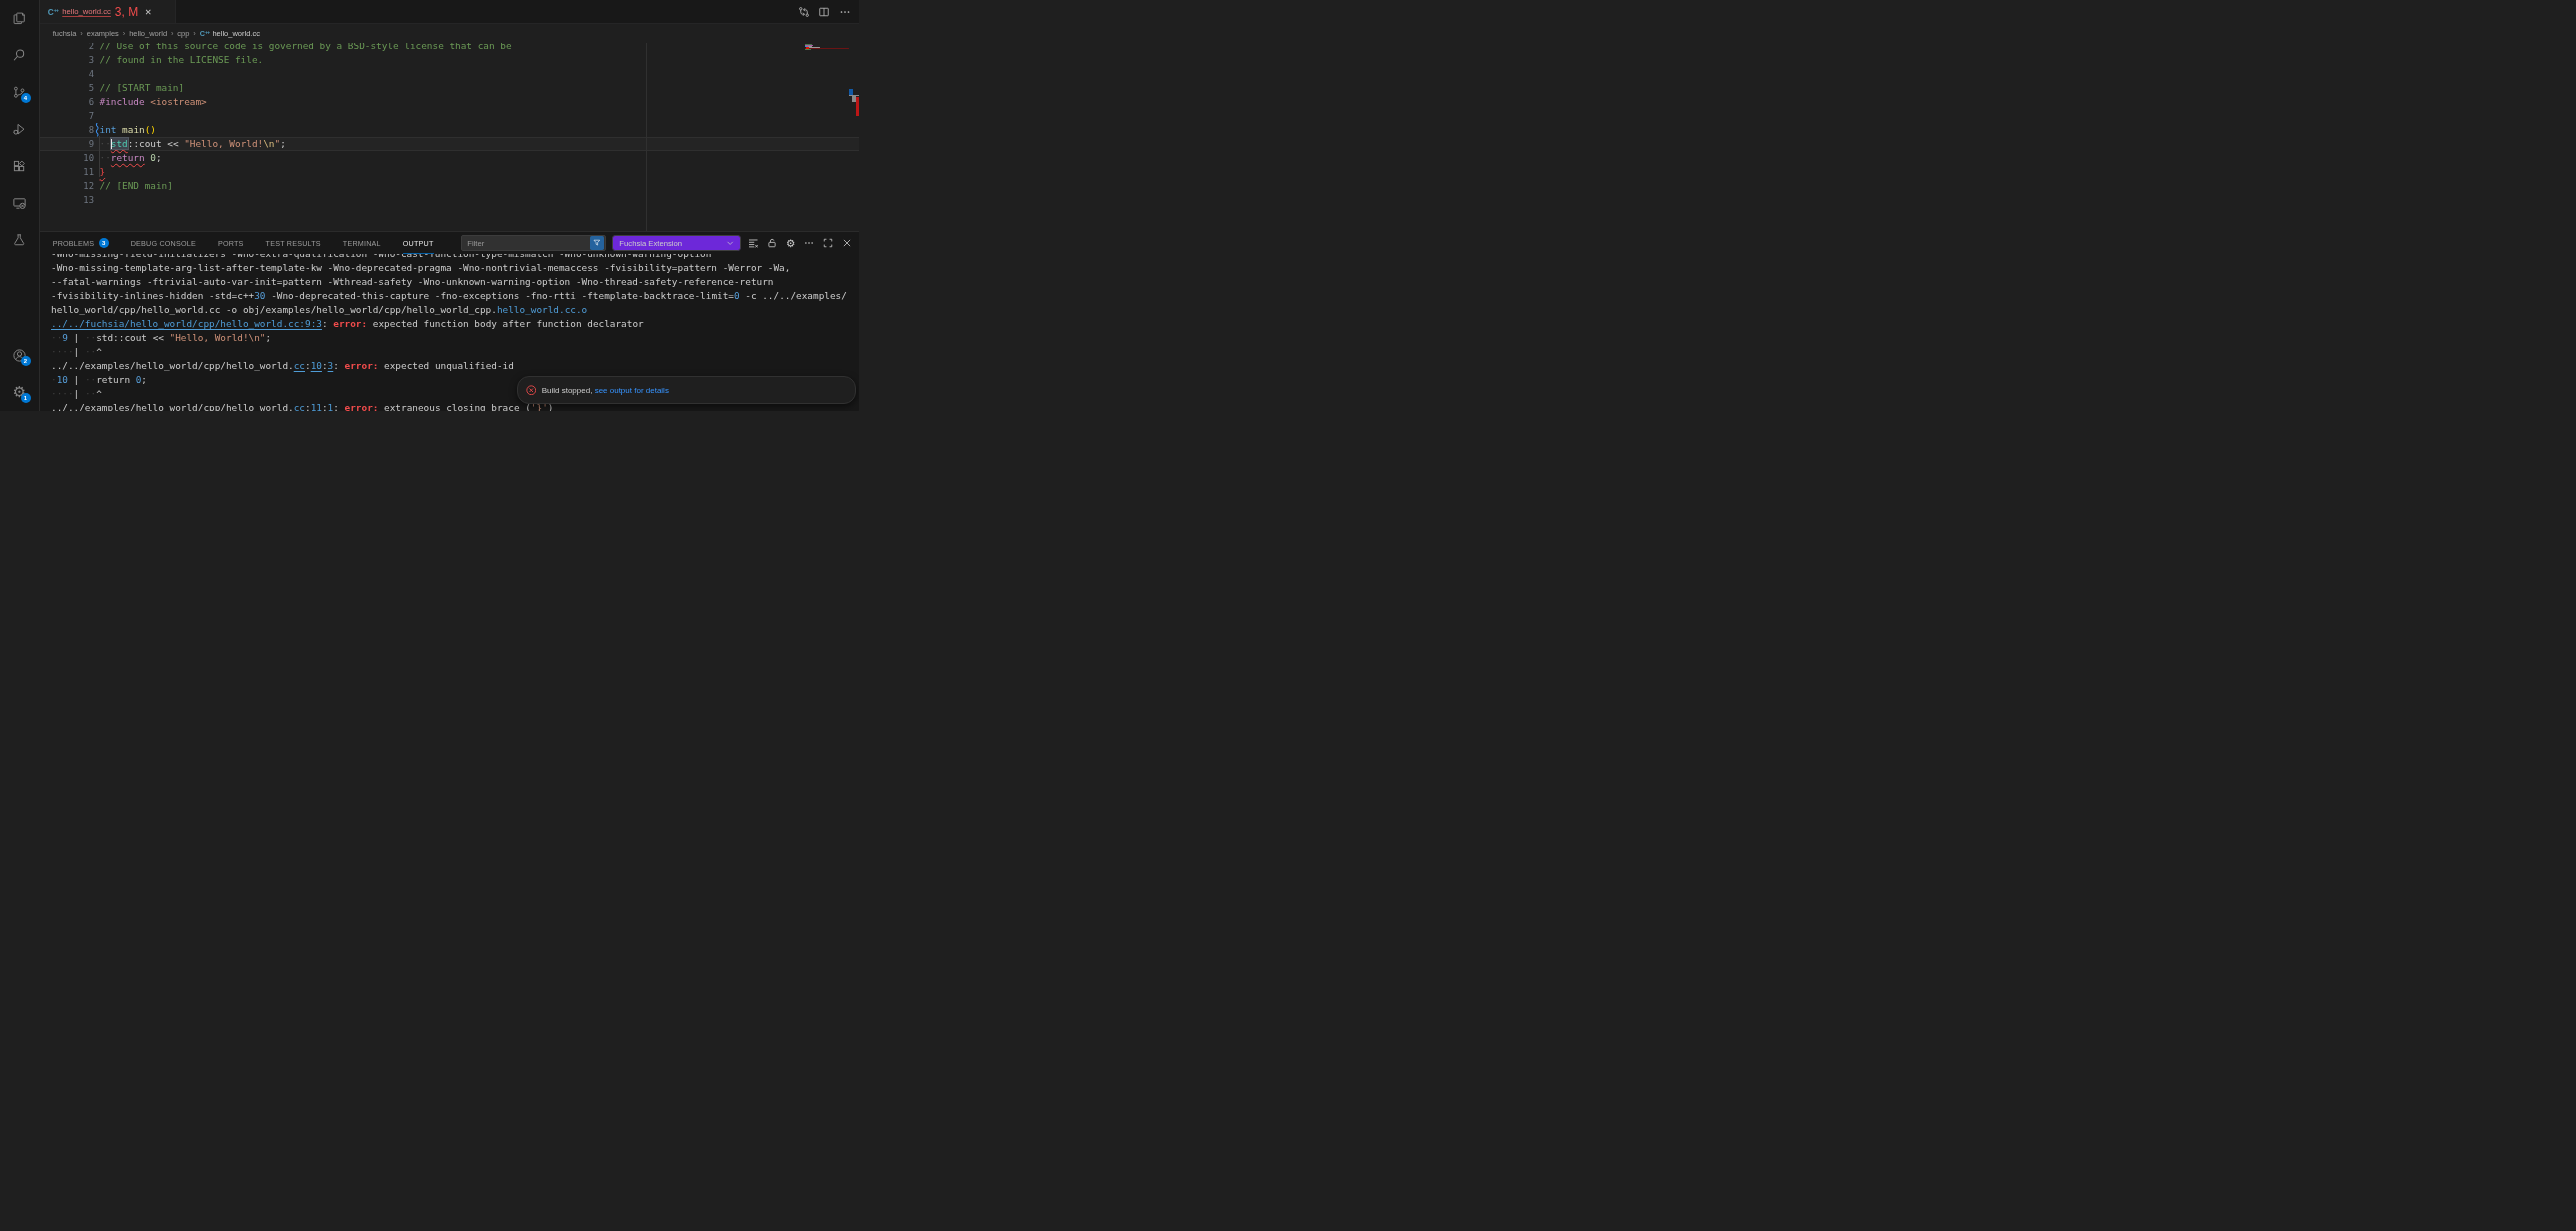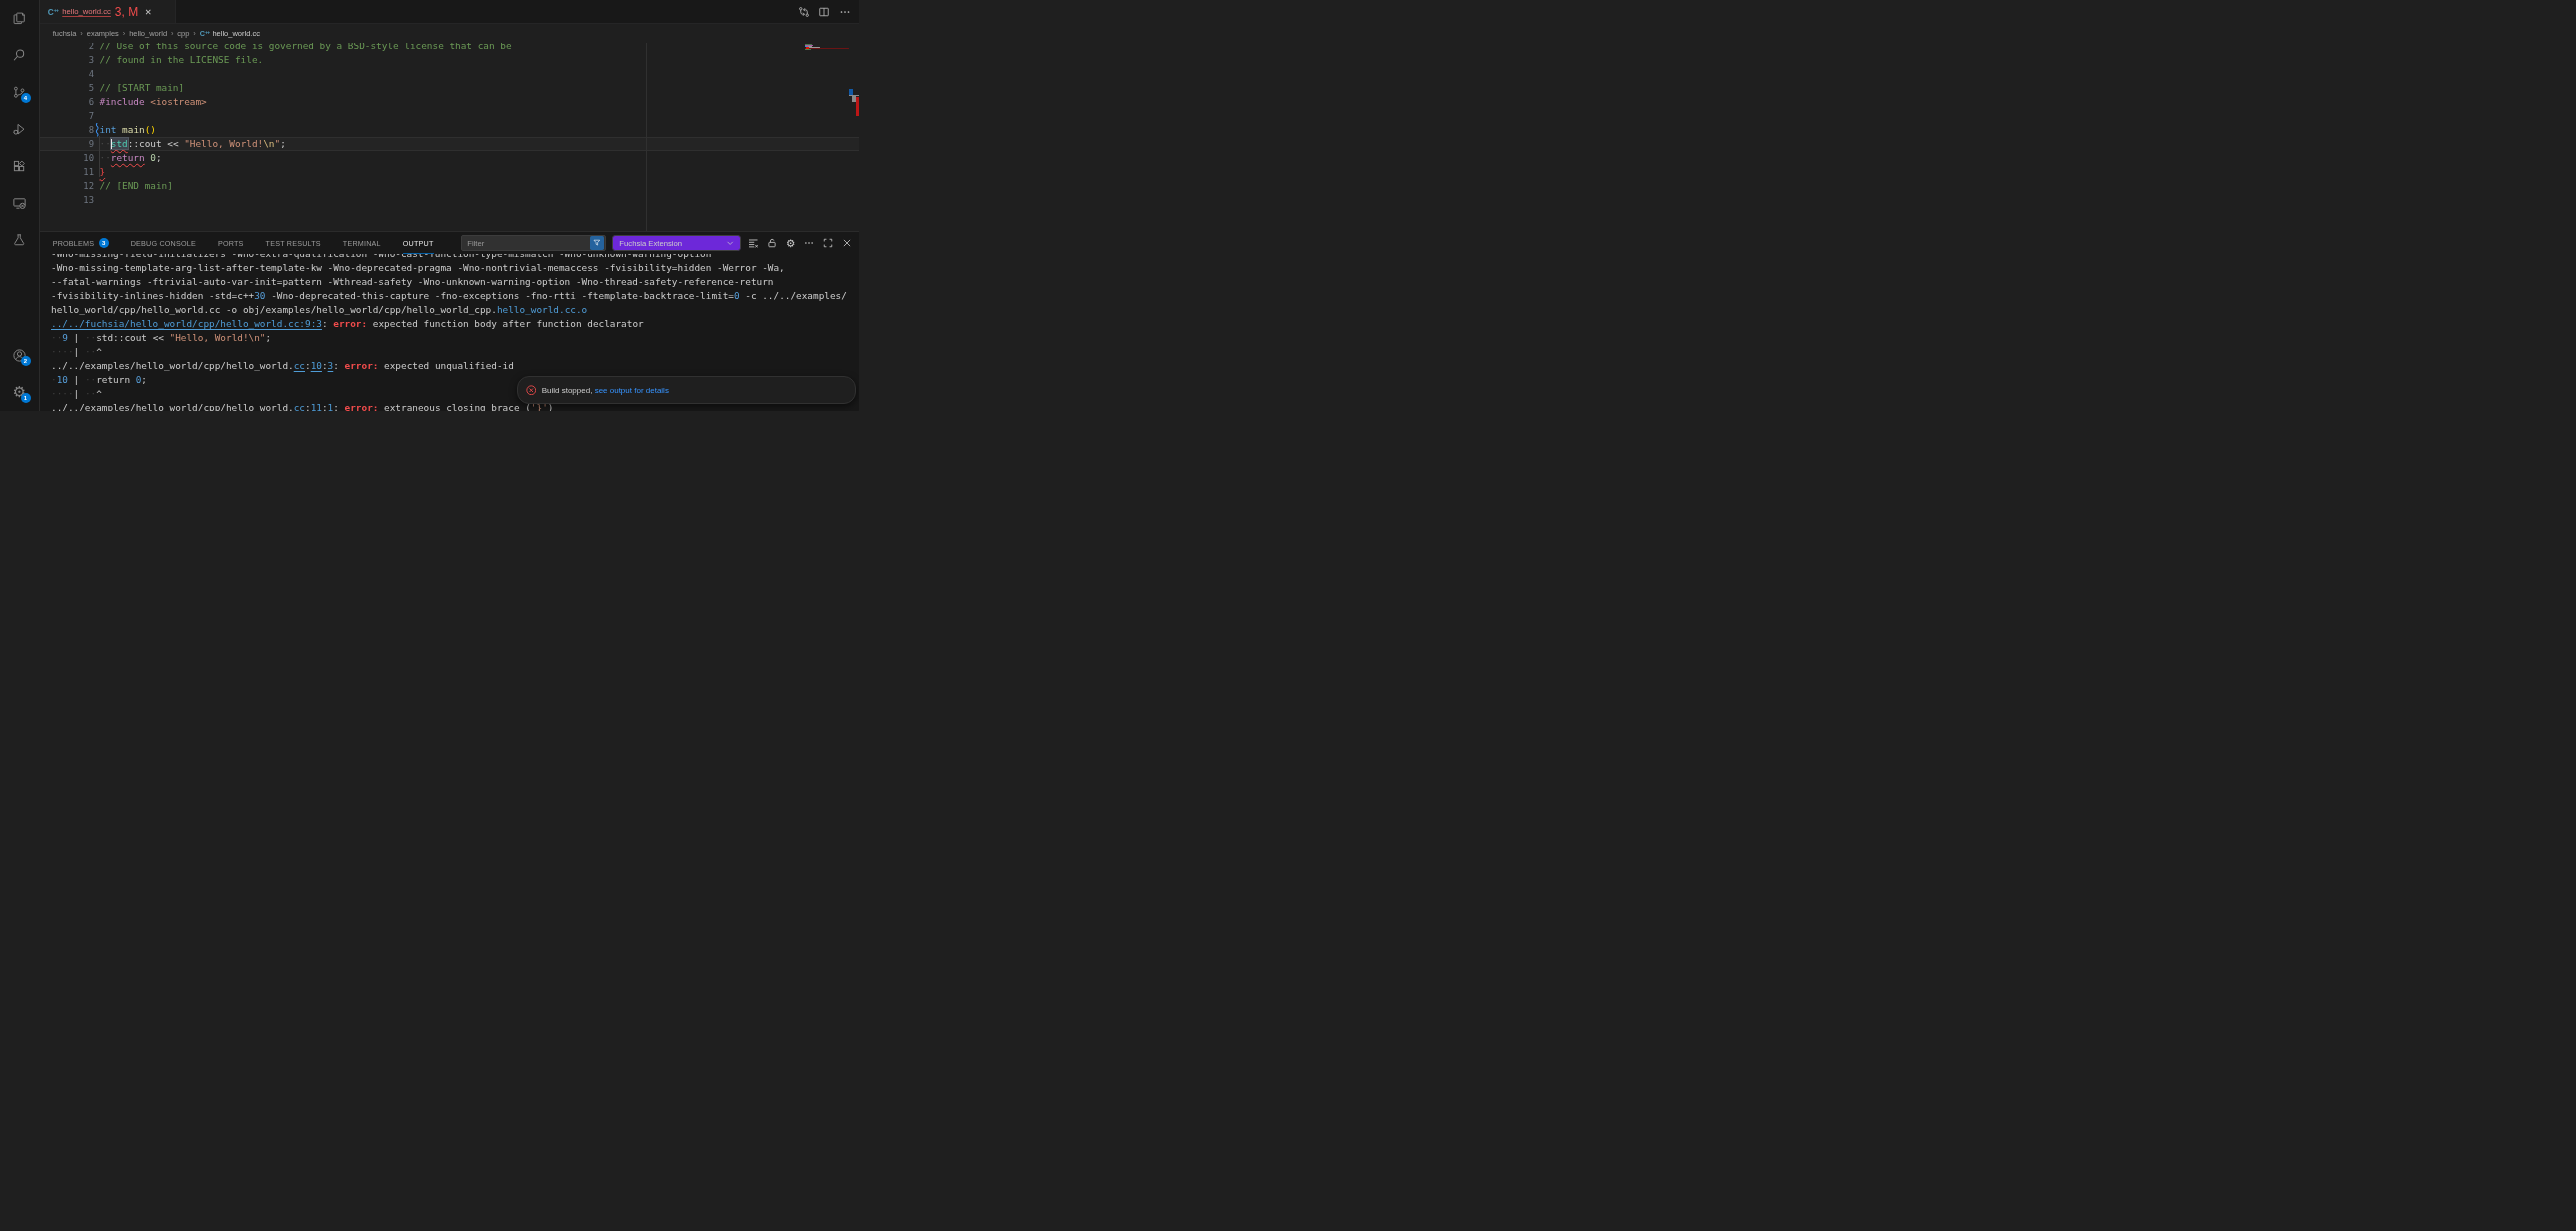--- a/index.html
+++ b/index.html
@@ -328,21 +328,21 @@
           <span class="pico">
             <svg width="10" height="10" viewBox="0 0 16 16" fill="none" stroke="#cccccc" stroke-width="1.3">
                 <path d="M3 3l10 10M13 3L3 13"></path>
               </svg>
           </span>
         </div>
       </div>
       <div class="panel-body">
         <div class="out-content">
             <div class="out-row"><span class="o-def">-Wno-missing-field-initializers -Wno-extra-qualification -Wno-cast-function-type-mismatch -Wno-unknown-warning-option</span></div>
-            <div class="out-row"><span class="o-def">-Wno-missing-template-arg-list-after-template-kw -Wno-deprecated-pragma -Wno-nontrivial-memaccess -fvisibility=hidden -Werror -Wa,</span></div>
+            <div class="out-row"><span class="o-def">-Wno-missing-template-arg-list-after-template-kw -Wno-deprecated-pragma -Wno-nontrivial-memaccess -fvisibility=pattern -Werror -Wa,</span></div>
             <div class="out-row"><span class="o-def">--fatal-warnings -ftrivial-auto-var-init=pattern -Wthread-safety -Wno-unknown-warning-option -Wno-thread-safety-reference-return</span></div>
             <div class="out-row"><span class="o-def">-fvisibility-inlines-hidden -std=c++</span><span class="o-num">30</span><span class="o-def"> -Wno-deprecated-this-capture -fno-exceptions -fno-rtti -ftemplate-backtrace-limit=</span><span class="o-num">0</span><span class="o-def"> -c ../../examples/</span></div>
             <div class="out-row"><span class="o-def">hello_world/cpp/hello_world.cc -o obj/examples/hello_world/cpp/hello_world_cpp.</span><span class="o-link">hello_world.cc.o</span></div>
             <div class="out-row"><span class="o-link-ul">../../fuchsia/hello_world/cpp/hello_world.cc:9:3</span><span class="o-def">: </span><span class="o-err">error:</span><span class="o-def"> expected function body after function declarator</span></div>
             <div class="out-row"><span class="o-ws">··</span><span class="o-num">9</span><span class="o-def"> | </span><span class="o-ws">··</span><span class="o-def">std::cout &lt;&lt; </span><span class="o-str">"Hello, World!\n"</span><span class="o-def">;</span></div>
             <div class="out-row"><span class="o-ws">····</span><span class="o-def">| </span><span class="o-ws">··</span><span class="o-def">^</span></div>
             <div class="out-row"><span class="o-white-ul">../../examples/hello_world/cpp/hello_world.</span><span class="o-link-ul">cc</span><span class="o-white-ul">:</span><span class="o-link-ul">10</span><span class="o-white-ul">:</span><span class="o-link-ul">3</span><span class="o-def">: </span><span class="o-err">error:</span><span class="o-def"> expected unqualified-id</span></div>
             <div class="out-row"><span class="o-ws">·</span><span class="o-num">10</span><span class="o-def"> | </span><span class="o-ws">··</span><span class="o-def">return </span><span class="o-num">0</span><span class="o-def">;</span></div>
             <div class="out-row"><span class="o-ws">····</span><span class="o-def">| </span><span class="o-ws">··</span><span class="o-def">^</span></div>
             <div class="out-row"><span class="o-white-ul">../../examples/hello_world/cpp/hello_world.</span><span class="o-link-ul">cc</span><span class="o-white-ul">:</span><span class="o-link-ul">11</span><span class="o-white-ul">:</span><span class="o-link-ul">1</span><span class="o-def">: </span><span class="o-err">error:</span><span class="o-def"> extraneous closing brace (</span><span class="o-str">'}'</span><span class="o-def">)</span></div>

